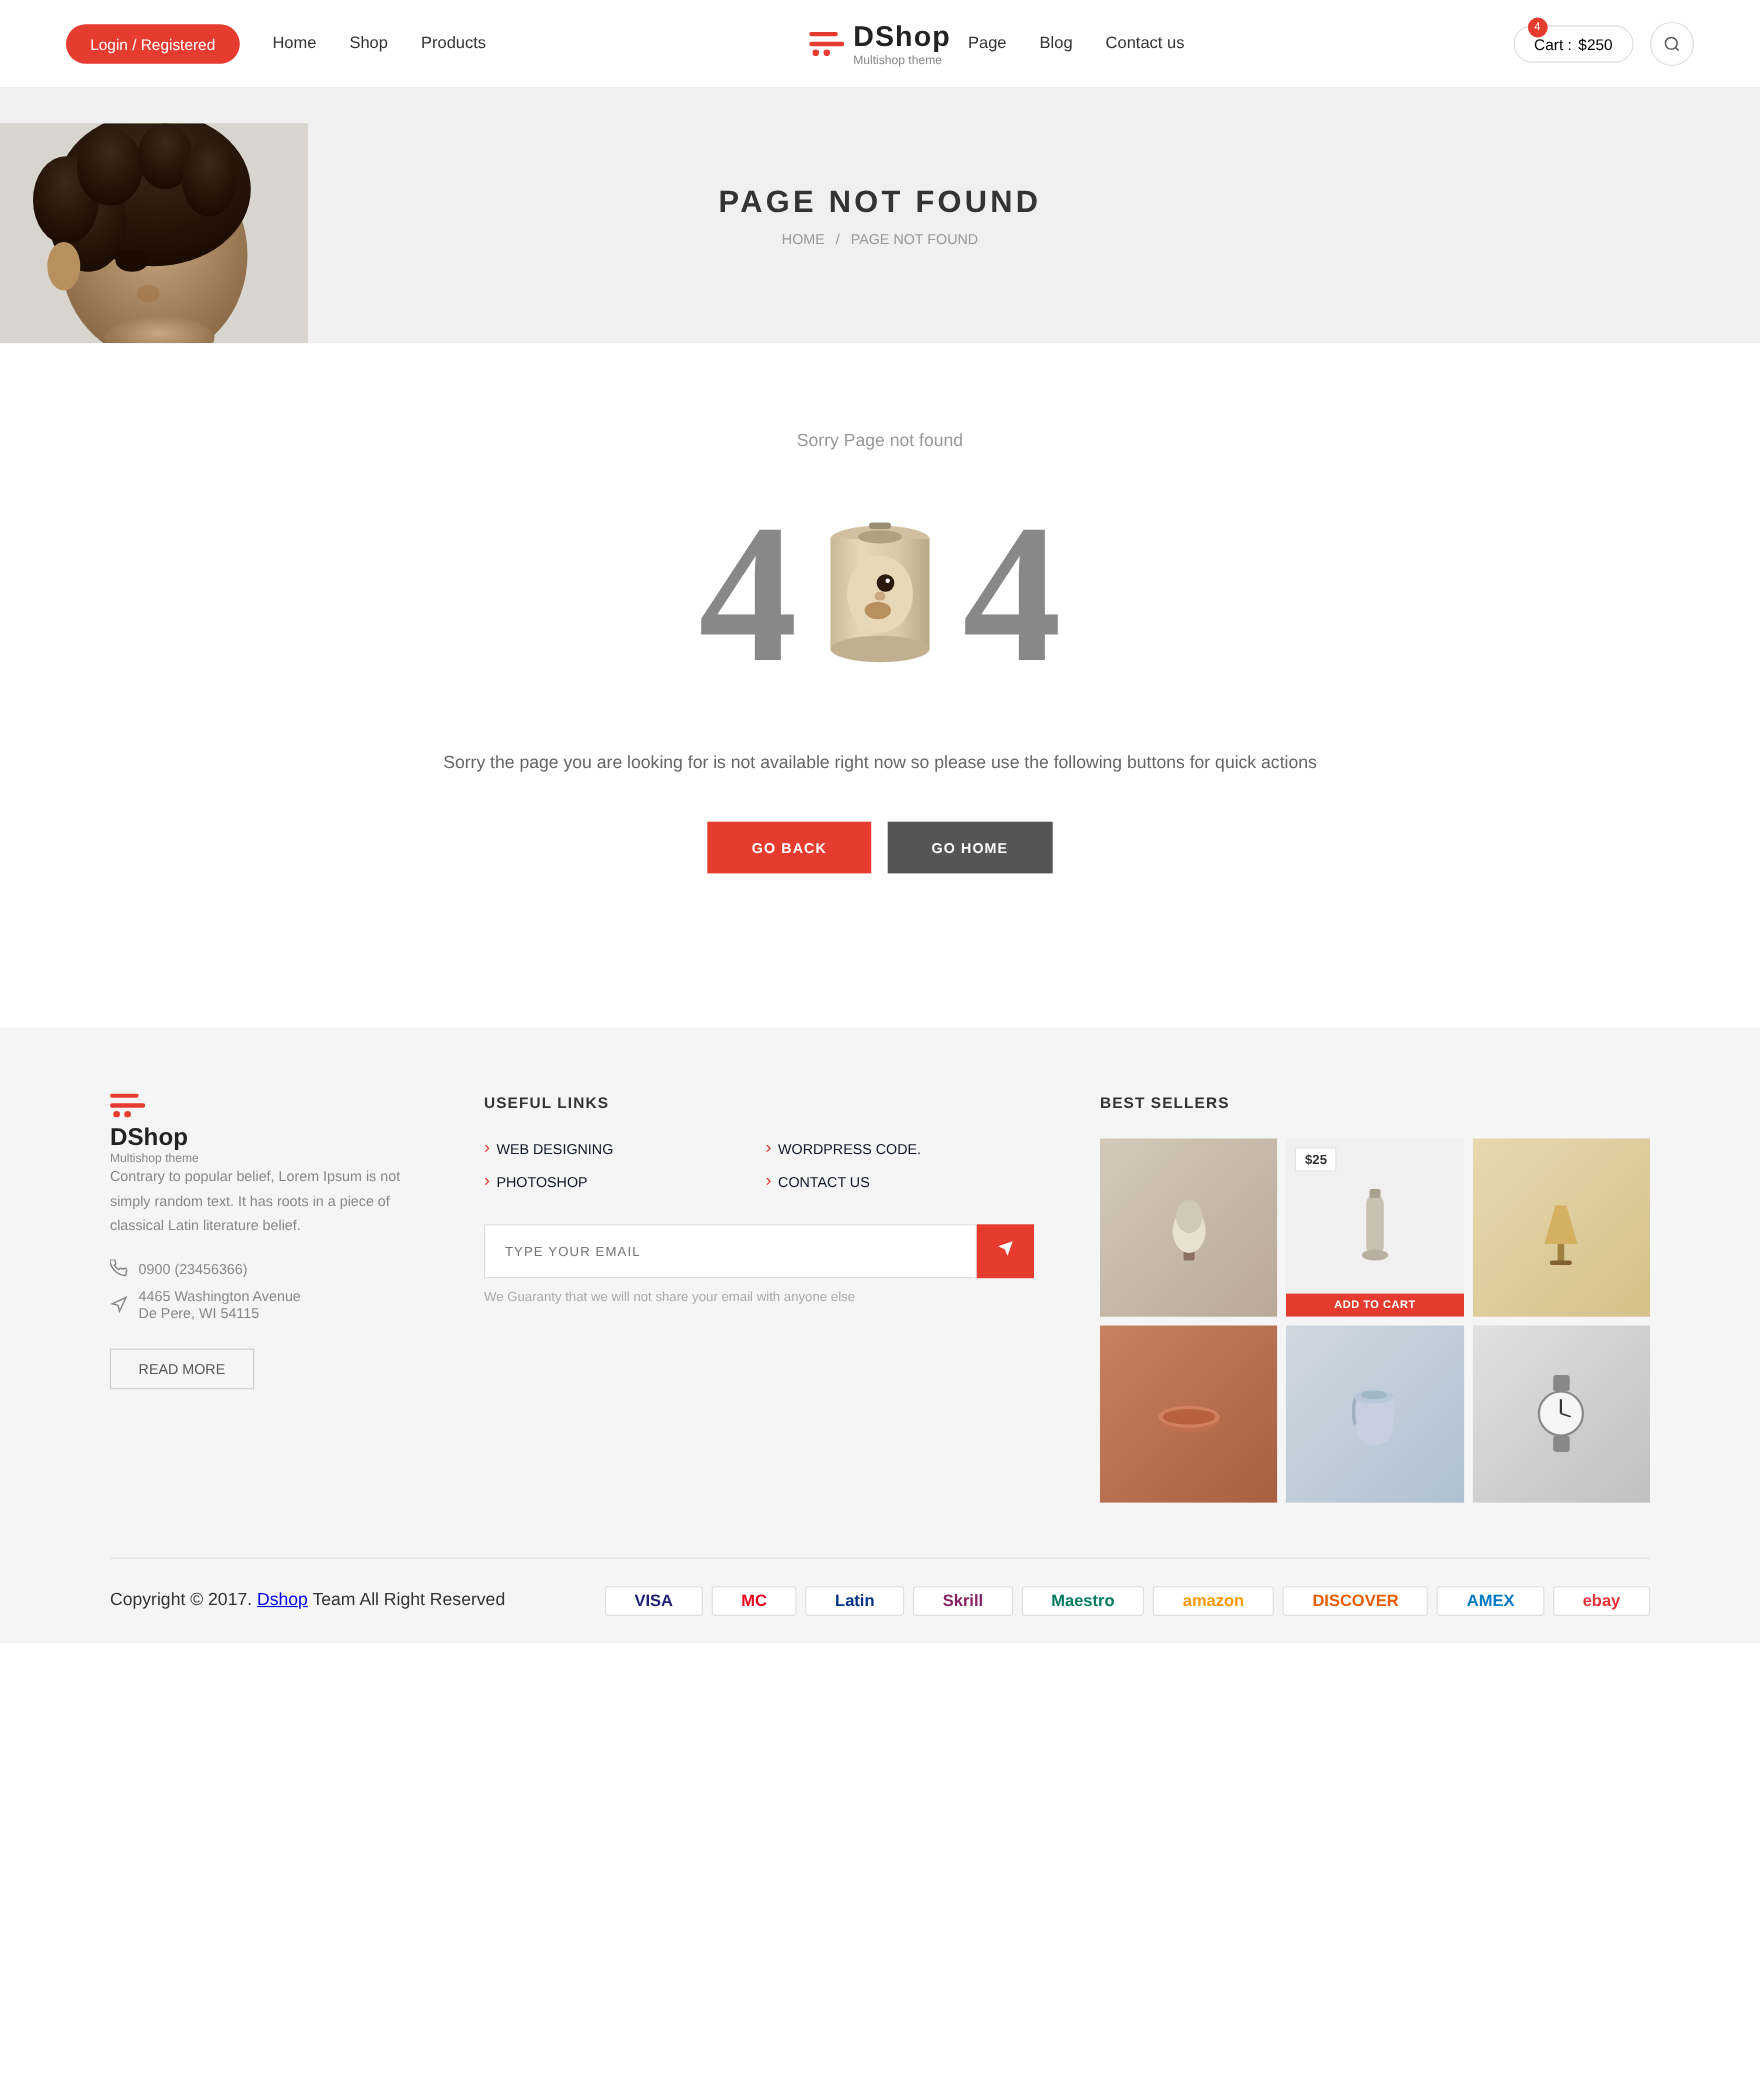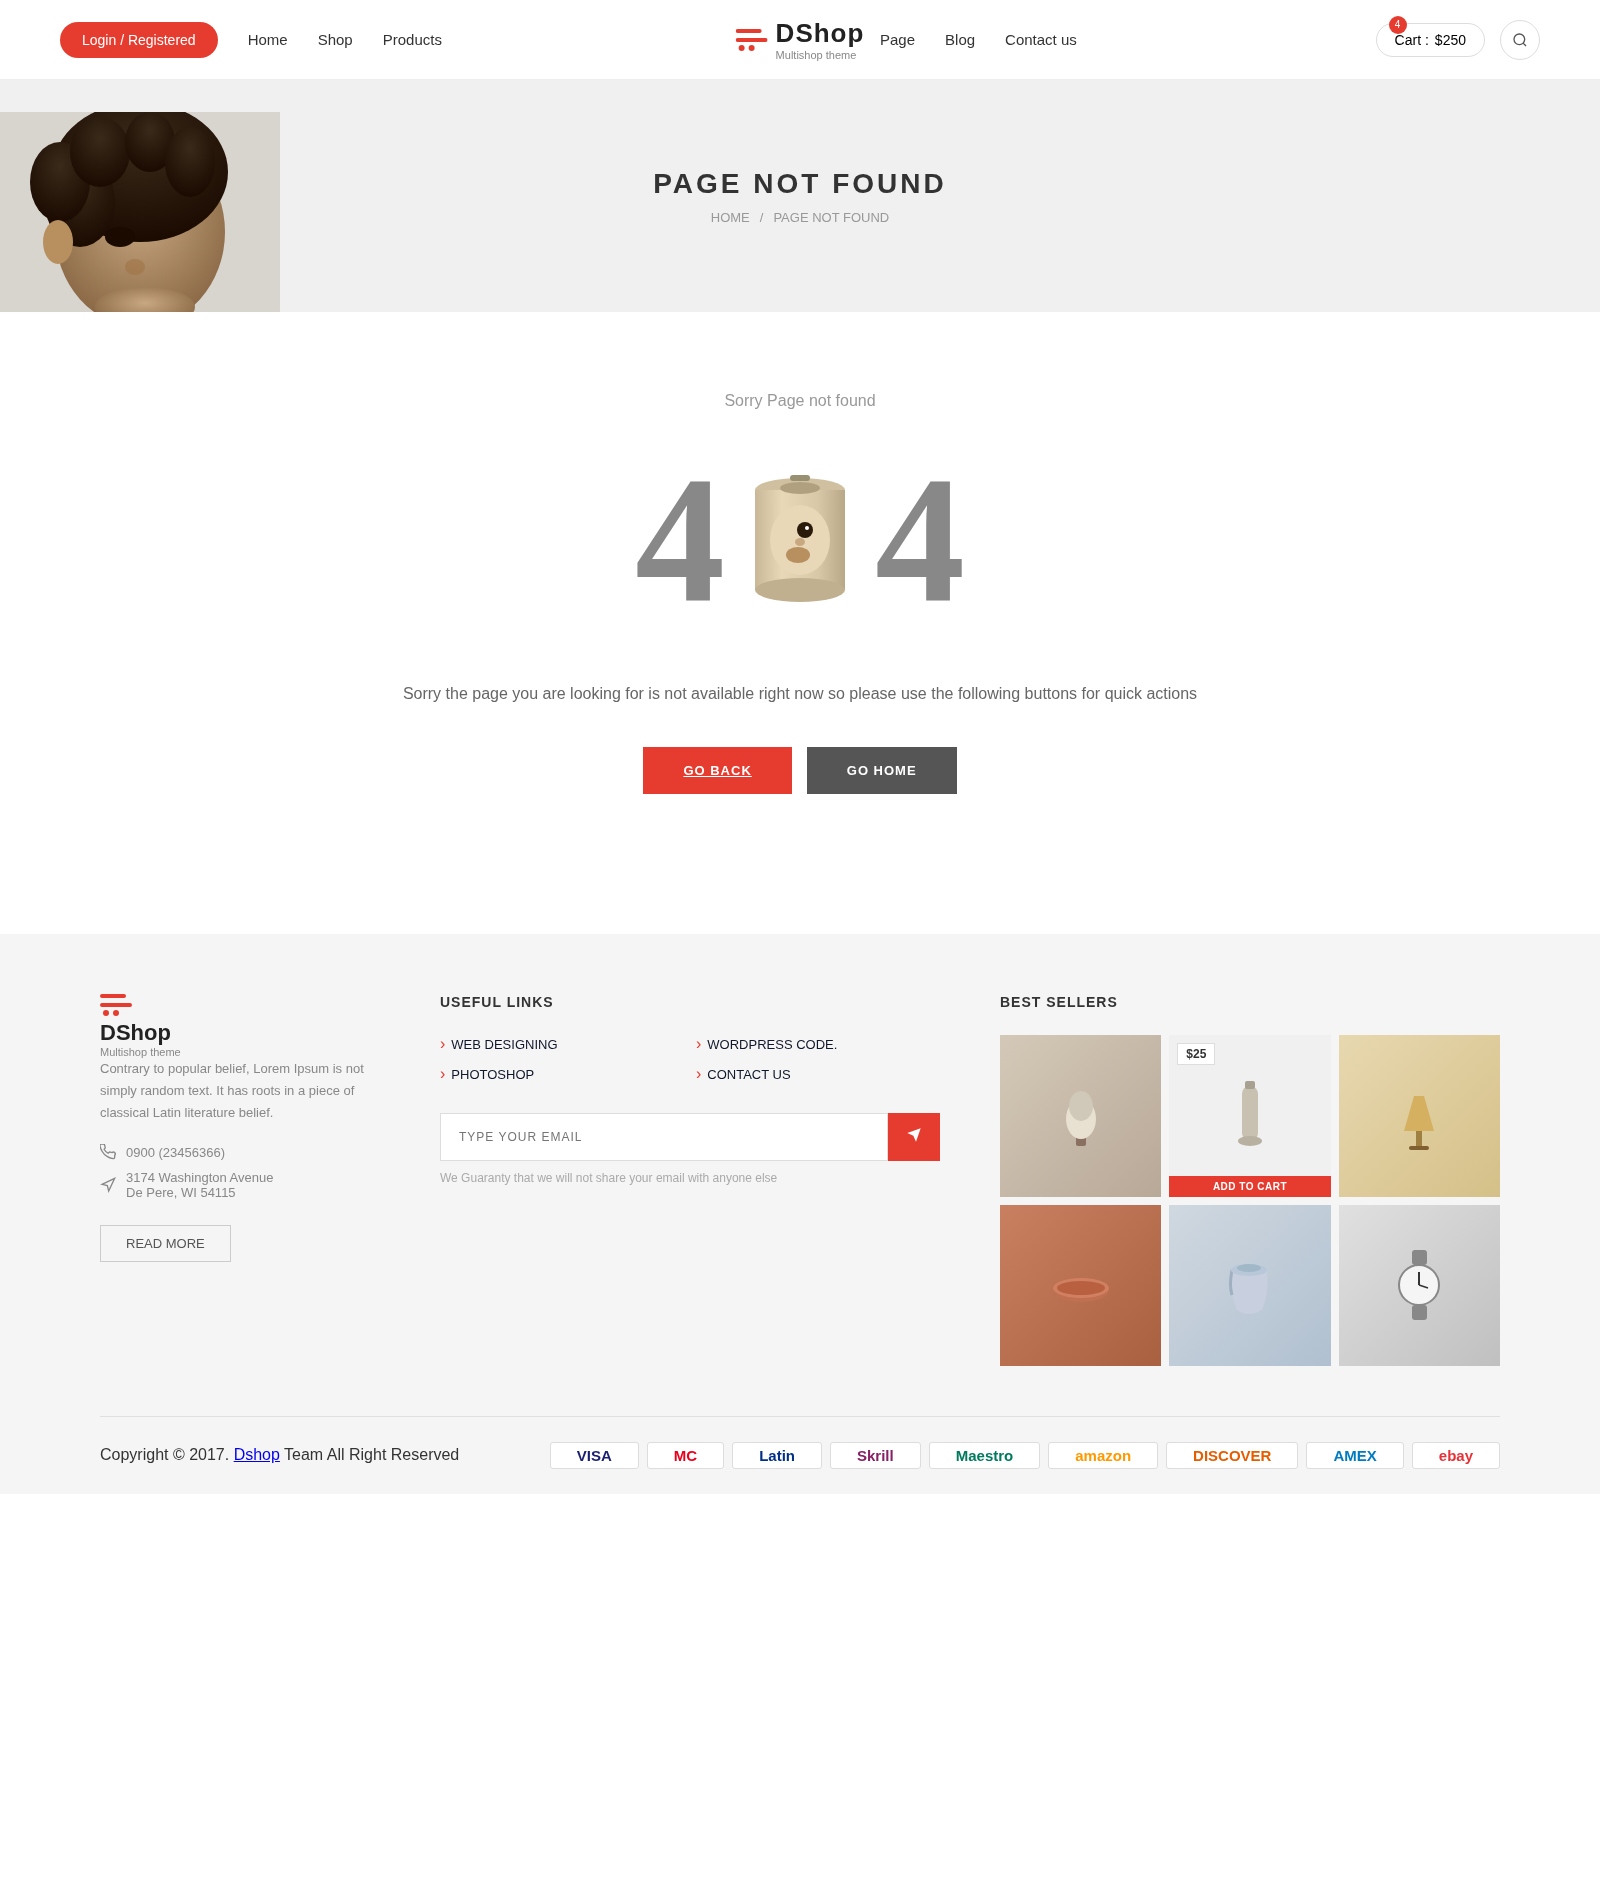--- a/index.html
+++ b/index.html
@@ -146,21 +146,20 @@
     .action-buttons { display: flex; gap: 15px; justify-content: center; margin-bottom: 80px; }
     .btn-back {
       background: #e63c2f;
       color: #fff;
       border: none;
       padding: 16px 40px;
       font-size: 13px;
       letter-spacing: 1px;
       cursor: pointer;
       font-weight: 600;
-      text-decoration: underline;
     }
     .btn-home {
       background: #555;
       color: #fff;
       border: none;
       padding: 16px 40px;
       font-size: 13px;
       letter-spacing: 1px;
       cursor: pointer;
       font-weight: 600;
@@ -484,21 +483,21 @@
           <svg width="16" height="16" viewBox="0 0 24 24" fill="none" stroke="#888" stroke-width="2">
             <path d="M22 16.92v3a2 2 0 01-2.18 2 19.79 19.79 0 01-8.63-3.07A19.5 19.5 0 013.07 10.81 19.79 19.79 0 010 2.18 2 2 0 011.99 0h3a2 2 0 012 1.72c.127.96.361 1.903.7 2.81a2 2 0 01-.45 2.11L6.09 7.91a16 16 0 006 6l1.27-1.27a2 2 0 012.11-.45c.907.339 1.85.573 2.81.7A2 2 0 0122 16.92z"></path>
           </svg>
           <span>0900 (23456366)</span>
         </div>
         <div class="contact-item">
           <svg width="16" height="16" viewBox="0 0 24 24" fill="none" stroke="#888" stroke-width="2">
             <polygon points="3,11 22,2 13,21 11,13 3,11"></polygon>
           </svg>
           <div>
-            <div>3174 Washington Avenue</div>
+            <div>4465 Washington Avenue</div>
             <div>De Pere, WI 54115</div>
           </div>
         </div>
       </div>
       <button class="read-more-btn">READ MORE</button>
     </div>
 
     <div>
       <div class="footer-links">
         <h4>USEFUL LINKS</h4>

